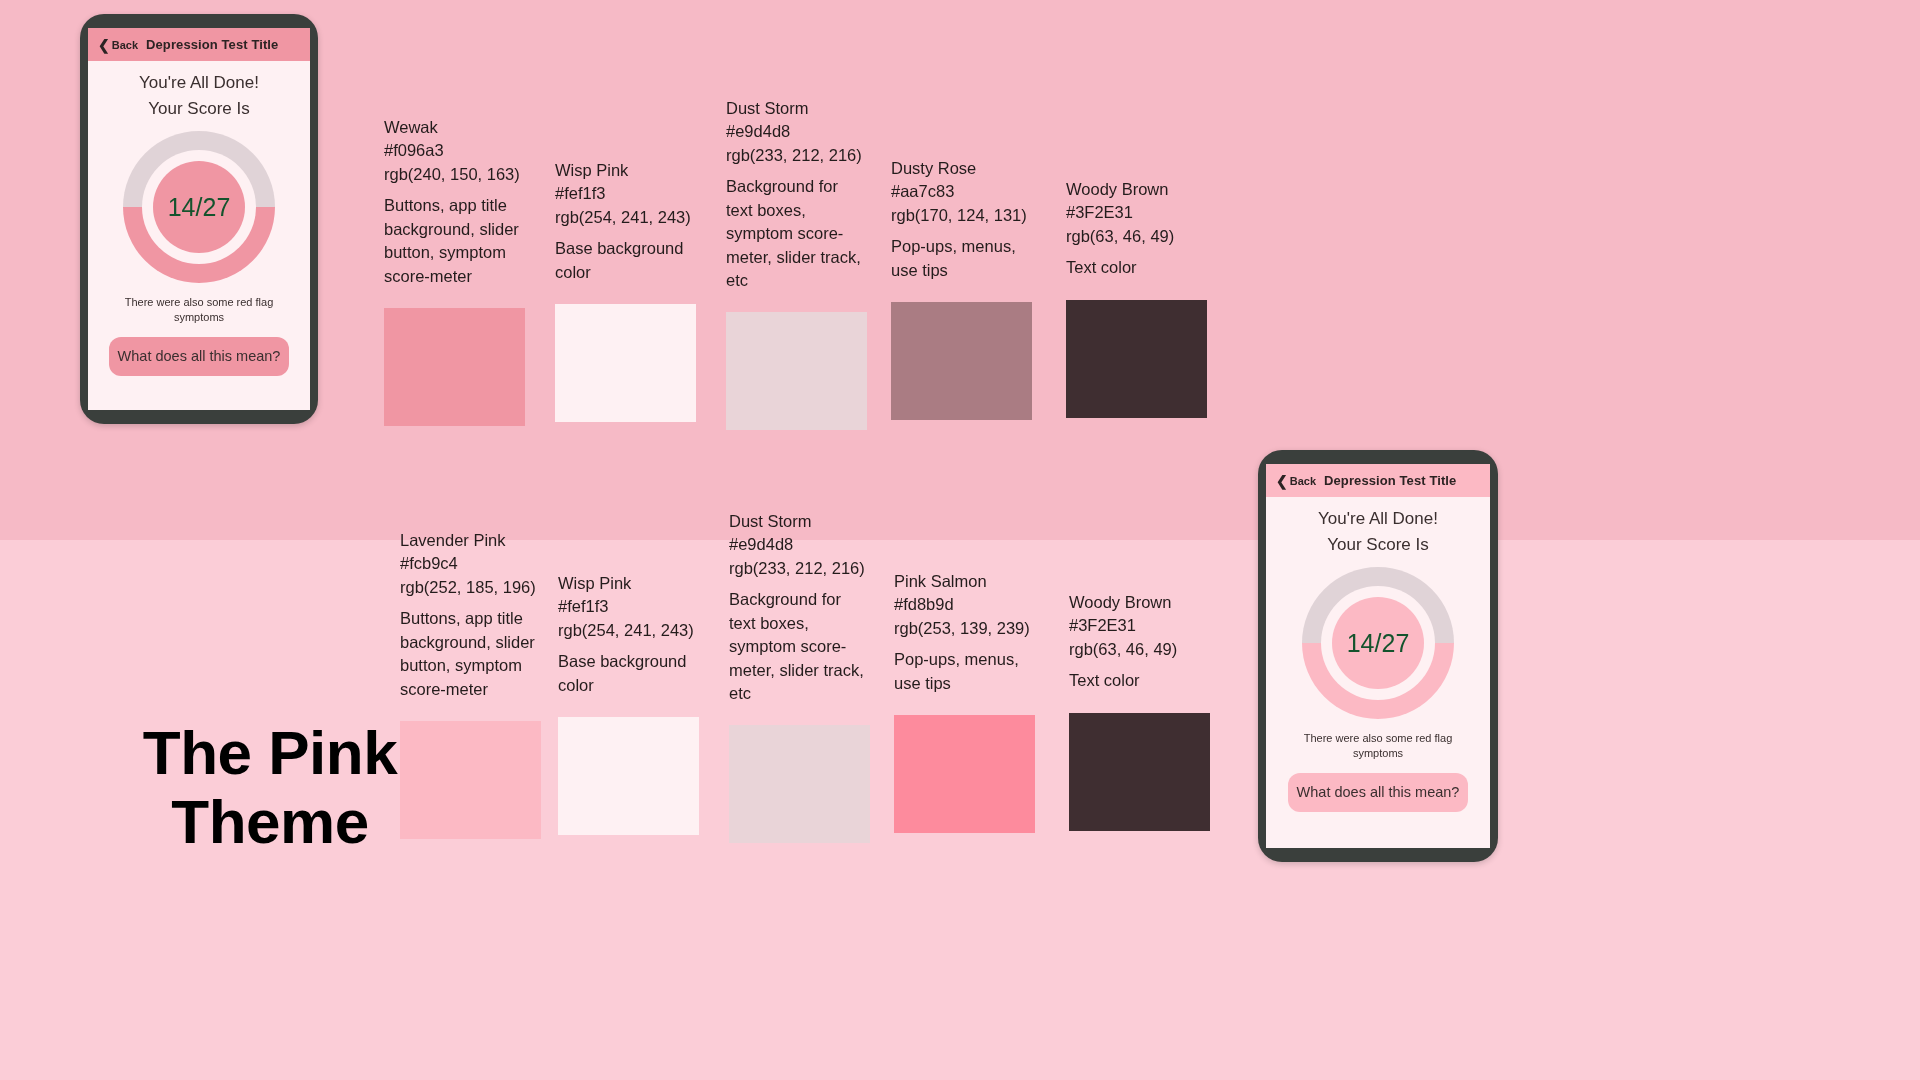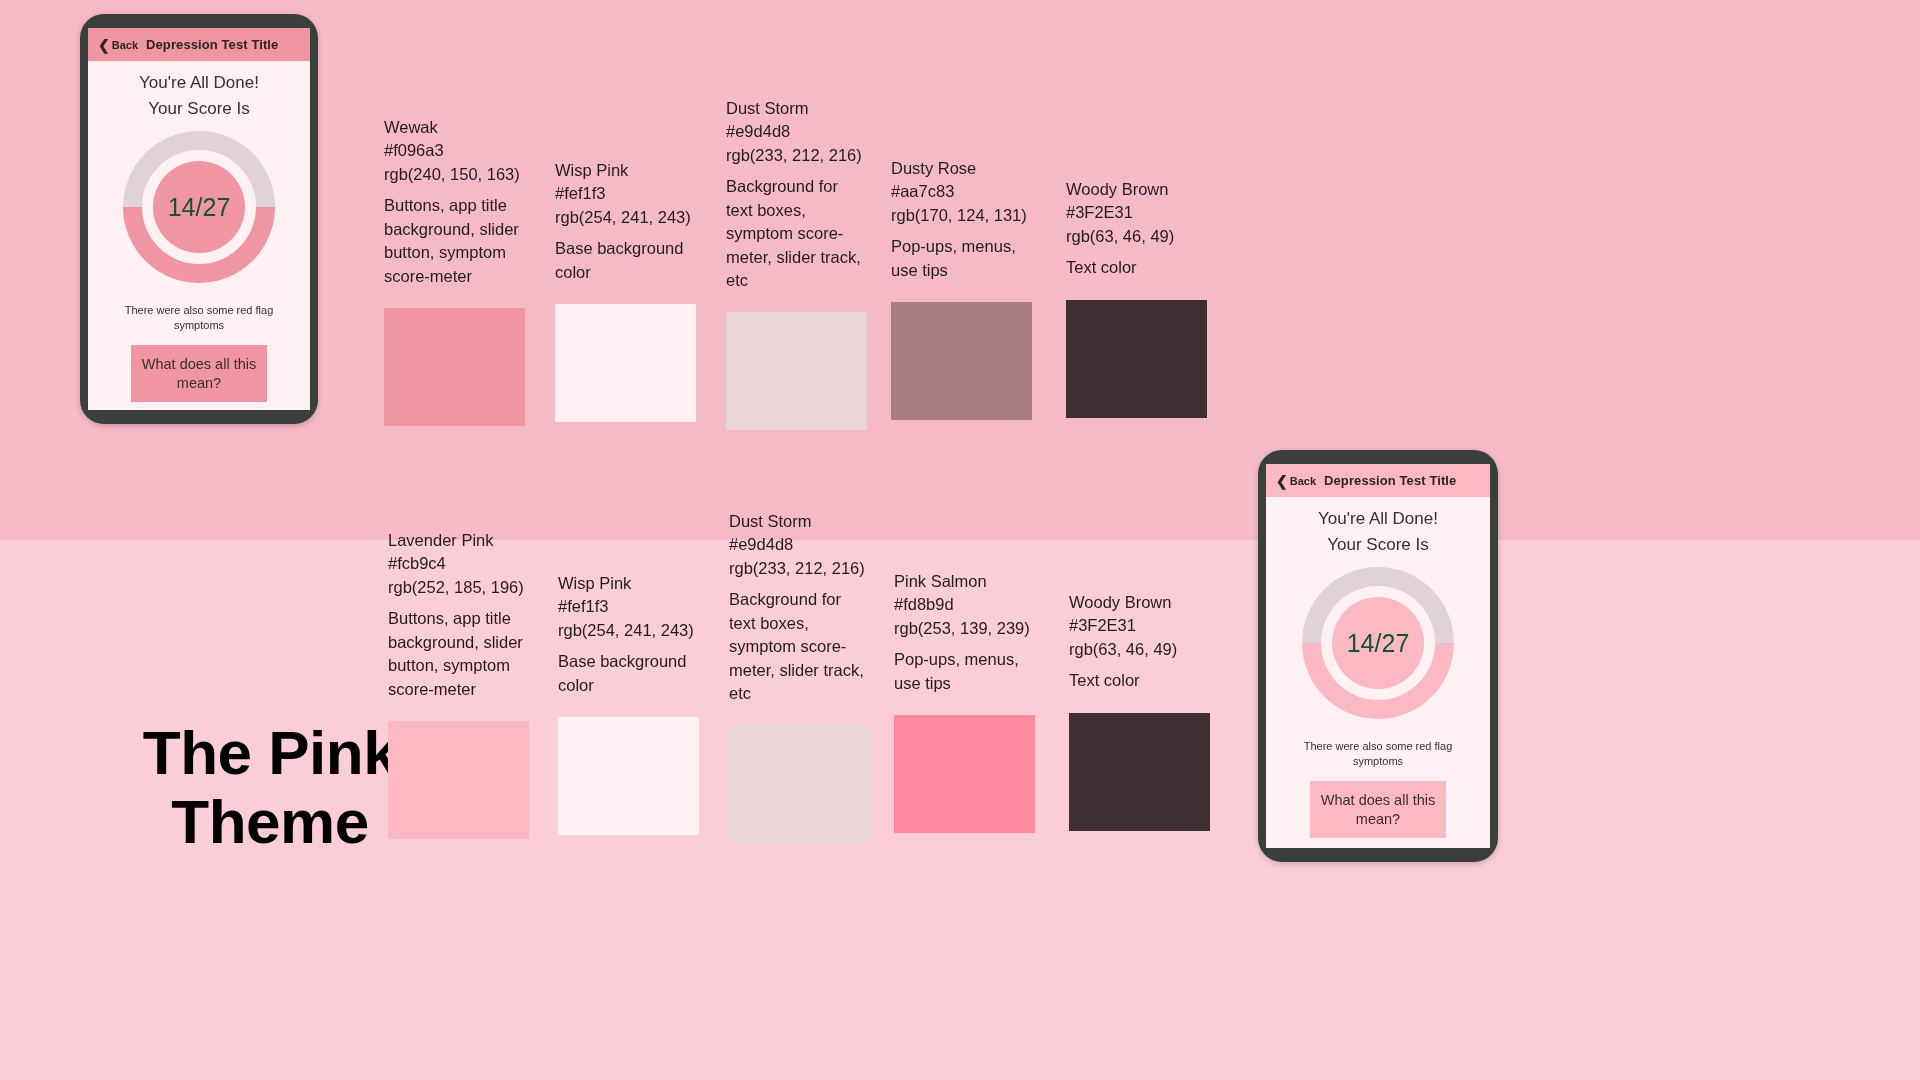--- a/index.html
+++ b/index.html
@@ -104,26 +104,26 @@
   }
   .meter-core {
     position: absolute;
     border-radius: 50%;
     display: flex;
     align-items: center;
     justify-content: center;
     font-size: 25px;
     color: #14532d;
   }
-  .ph-note { font-size: 11px; line-height: 1.35; color: #3a2f2f; margin-top: 10px; }
+  .ph-note { font-size: 11px; line-height: 1.35; color: #3a2f2f; margin-top: 2px; }
   .ph-btn {
     margin-top: 12px;
-    width: 136px;
+    width: 180px;
     padding: 10px 6px;
-    border-radius: 0;
+    border-radius: 12px;
     font-size: 14.5px;
     line-height: 1.3;
     color: #3a2f2f;
     border: none;
     cursor: pointer;
     font-family: inherit;
     text-align: center;
   }
 </style>
 </head>
@@ -195,21 +195,21 @@
     <div class="sw-use">Text color</div>
     <div class="sw-chip" style="background:#3F2E31;"></div>
   </div>
 
   <div class="band band-pink"></div>
 
   <div class="theme-title pink">
     <span>The Pink Theme</span>
   </div>
 
-  <div class="swatch-col" style="left:388px; top:529px; width:141px;">
+  <div class="swatch-col" style="left:400px; top:529px; width:141px;">
     <div class="sw-name">Lavender Pink</div>
     <div class="sw-hex">#fcb9c4</div>
     <div class="sw-rgb">rgb(252, 185, 196)</div>
     <div class="sw-use">Buttons, app title background, slider button, symptom score-meter</div>
     <div class="sw-chip" style="background:#fcb9c4;"></div>
   </div>
 
   <div class="swatch-col" style="left:558px; top:572px; width:141px;">
     <div class="sw-name">Wisp Pink</div>
     <div class="sw-hex">#fef1f3</div>

